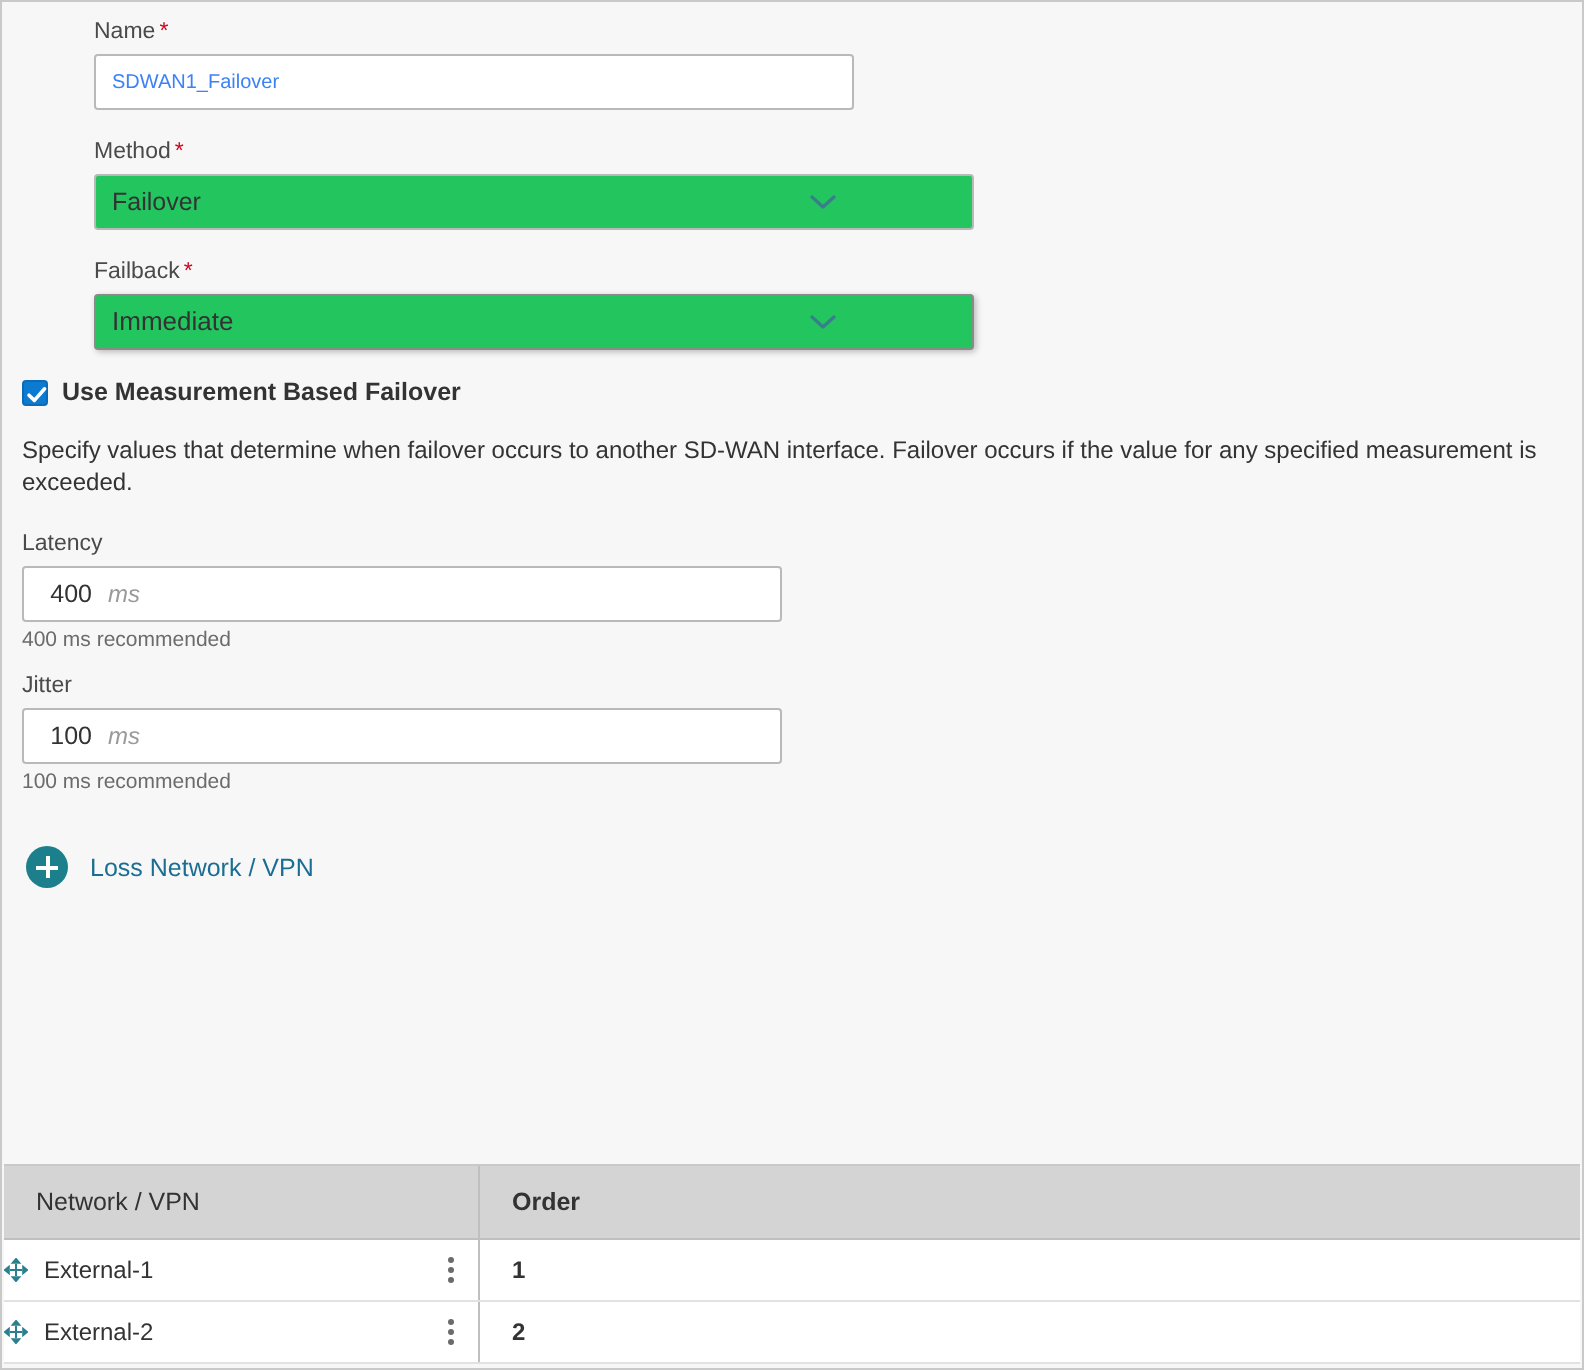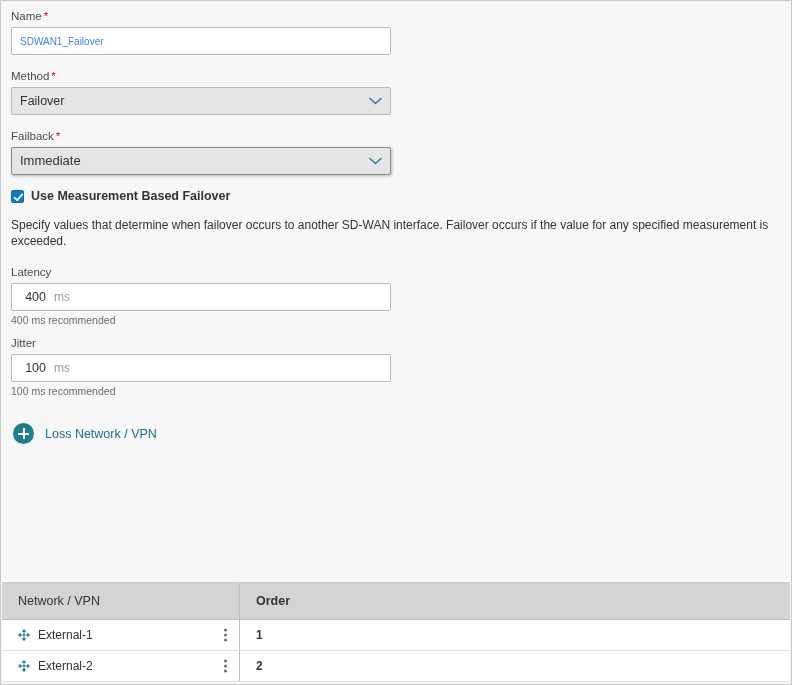--- a/index.html
+++ b/index.html
@@ -36,20 +36,21 @@
     margin: 0 0 4px 0;
     line-height: 14px;
   }
   .req {
     color: #d0021b;
     font-size: 11.5px;
     margin-left: 2px;
   }
   .field-block {
     margin-bottom: 14px;
+    margin-left: 36px;
   }
   .text-input {
     width: 380px;
     height: 28px;
     box-sizing: border-box;
     border: 1px solid #b9b9b9;
     background: #ffffff;
     border-radius: 2px;
     padding: 0 8px;
     font-family: "Liberation Sans", sans-serif;
@@ -57,25 +58,25 @@
     color: #3b82f6;
     outline: none;
     display: block;
   }
   .select-wrap {
     position: relative;
     width: 380px;
     height: 28px;
   }
   .select-box {
-    width: 380px;
+    width: 440px;
     height: 28px;
     box-sizing: border-box;
     border: 1px solid #b9b9b9;
-    background: #e5e5e5;
+    background: #22c55e;
     border-radius: 2px;
     padding: 0 26px 0 8px;
     font-size: 12.5px;
     color: #333333;
     line-height: 26px;
     white-space: nowrap;
     overflow: hidden;
   }
   .select-wrap.emphasis .select-box {
     border-color: #8a8a8a;
@@ -141,20 +142,21 @@
   .measure-value {
     font-size: 12.5px;
     color: #333333;
     min-width: 26px;
     text-align: right;
   }
   .measure-unit {
     font-size: 12px;
     color: #9a9a9a;
     margin-left: 8px;
+    font-style: italic;
   }
   .hint {
     font-size: 10.5px;
     color: #6b6b6b;
     margin-top: 3px;
   }
   .edit-link-row {
     display: flex;
     align-items: center;
     margin-top: 26px;
@@ -217,21 +219,20 @@
     background: #ffffff;
   }
   .t-row .td {
     display: flex;
     align-items: center;
     font-size: 12px;
     color: #333333;
     box-sizing: border-box;
   }
   .t-row .col1 {
-    padding-left: 16px;
     justify-content: flex-start;
     position: relative;
   }
   .t-row .col2 { padding-left: 16px; }
   .move-icon {
     width: 12px;
     height: 12px;
     margin-right: 8px;
     flex: 0 0 auto;
   }

